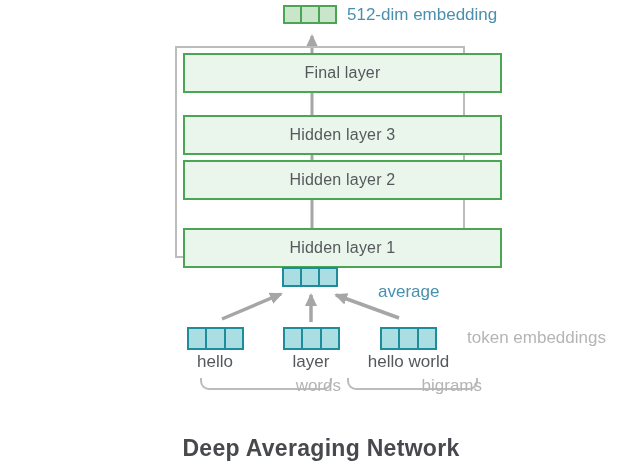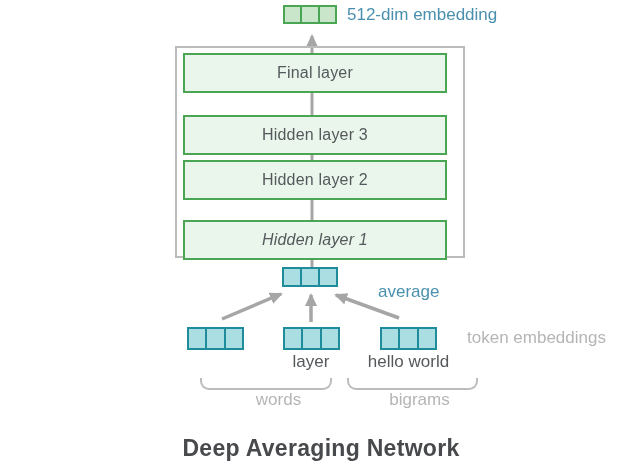--- a/index.html
+++ b/index.html
@@ -35,33 +35,33 @@
     position: absolute;
     left: 175px; top: 46px;
     width: 290px; height: 212px;
     border: 2px solid var(--gray-border);
     background: transparent;
     z-index: 2;
   }
   .layer {
     position: absolute;
     left: 183px;
-    width: 264px; height: 40px;
+    width: 319px; height: 40px;
     background: var(--green-fill-light);
     border: 2px solid var(--green-border);
     display: flex; align-items: center; justify-content: center;
     font-size: 16px;
     color: var(--text-dark);
     z-index: 3;
     letter-spacing: 0.2px;
   }
   #layer-final    { top: 53px; }
   #layer-hidden-3 { top: 105px; margin-top: 10px; }
   #layer-hidden-2 { top: 160px; }
-  #layer-hidden-1 { top: 220px; font-style: italic; }
+  #layer-hidden-1 { top: 228px; }
 
   .cellbox {
     position: absolute;
     display: flex;
     z-index: 3;
   }
   .cellbox .cell { flex: 1; border: 2px solid; }
   .cellbox .cell + .cell { margin-left: -2px; }
   .cellbox.green .cell { border-color: var(--green-border); background: var(--green-cell-fill); }
   .cellbox.teal  .cell { border-color: var(--teal-border);  background: var(--teal-fill); }
@@ -95,21 +95,21 @@
     border-left: 2px solid var(--gray-border);
     border-right: 2px solid var(--gray-border);
     border-bottom: 2px solid var(--gray-border);
     border-bottom-left-radius: 9px;
     border-bottom-right-radius: 9px;
     z-index: 2;
   }
   #words-brace   { left: 200px; width: 132px; }
   #bigrams-brace { left: 347px; width: 131px; }
 
-  .group-label { top: 390px; text-align: center; }
+  .group-label { top: 376px; text-align: right; }
   #words-label   { left: 216px; width: 125px; }
   #bigrams-label { left: 357px; width: 125px; }
 
   .title {
     position: absolute;
     left: 16px; top: 435px; width: 610px;
     text-align: center;
     font-size: 23px;
     font-weight: 600;
     color: var(--title-color);
@@ -173,20 +173,21 @@
     <div class="cell"></div>
     <div class="cell"></div>
     <div class="cell"></div>
   </div>
   <div id="token-cells-bigram" class="cellbox teal token-cells">
     <div class="cell"></div>
     <div class="cell"></div>
     <div class="cell"></div>
   </div>
 
+  <div id="label-hello" class="lbl token-label">hello</div>
   <div id="label-world" class="lbl token-label">layer</div>
   <div id="label-bigram" class="lbl token-label">hello world</div>
 
   <div id="token-embeddings-label" class="lbl lbl-gray">token embeddings</div>
 
   <div id="words-brace" class="brace"></div>
   <div id="bigrams-brace" class="brace"></div>
   <div id="words-label" class="lbl lbl-gray group-label">words</div>
   <div id="bigrams-label" class="lbl lbl-gray group-label">bigrams</div>
 

